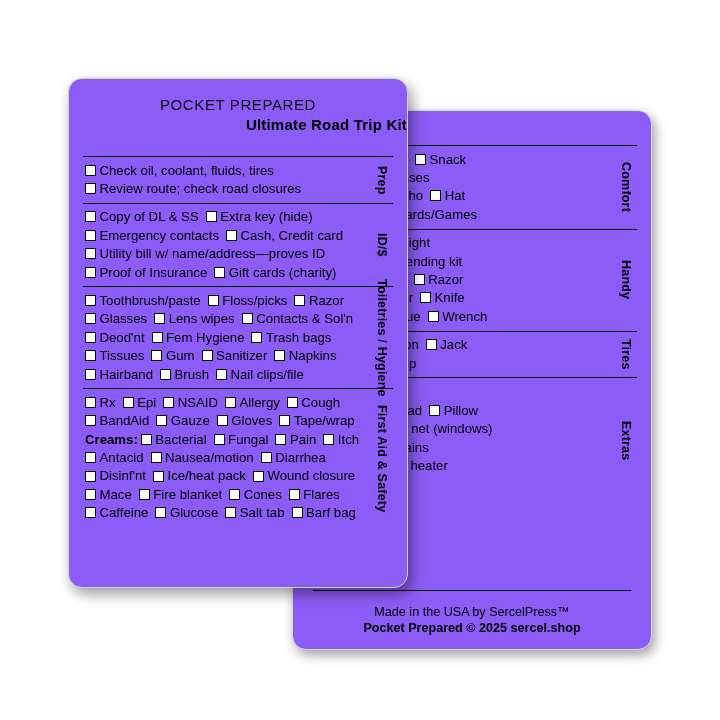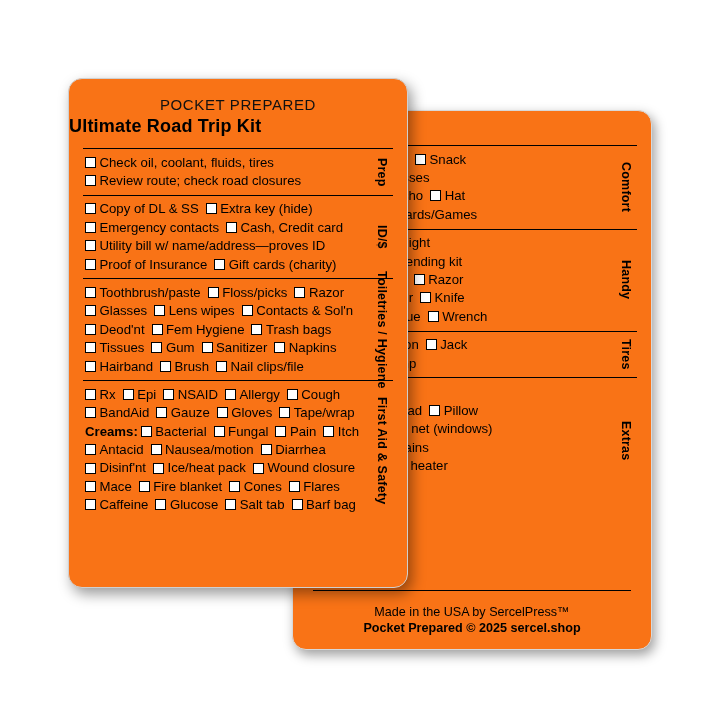--- a/index.html
+++ b/index.html
@@ -13,21 +13,21 @@
   }
   #stage {
     position: relative;
     width: 720px;
     height: 720px;
   }
 
   
   .card {
     position: absolute;
-    background: #f97316;
+    background: #8b5cf6;
     border-radius: 14px;
     box-sizing: border-box;
   }
   #back-card {
     left: 292px;
     top: 110px;
     width: 360px;
     height: 540px;
     box-shadow: 3px 5px 12px rgba(0,0,0,0.38);
     border: 1px solid #d8d8d8;
@@ -45,22 +45,22 @@
 
   
   .brand {
     text-align: center;
     font-size: 15px;
     letter-spacing: 0.6px;
     color: #111;
     margin-top: 17px;
   }
   .title {
-    text-align: left;
-    font-size: 18px;
+    text-align: right;
+    font-size: 15px;
     font-weight: bold;
     color: #000;
     margin-top: 3px;
     letter-spacing: 0.2px;
   }
 
   
   .section {
     position: relative;
     padding: 0 0 0 0;
@@ -355,21 +355,21 @@
     <div class="footer">
       <div class="l1">Made in the USA by SercelPress™</div>
       <div class="l2">Pocket Prepared © 2025 sercel.shop</div>
     </div>
   </div>
 
   <div class="card" id="front-card">
     <div class="brand">POCKET PREPARED</div>
     <div class="title">Ultimate Road Trip Kit</div>
 
-    <div class="section first" style="margin-top:11px">
+    <div class="section first" style="margin-top:23px">
       <div class="section-body">
         <div class="line">
           <span class="item">
               <span class="box"></span>
               <span class="txt">Check oil, coolant, fluids, tires</span>
             </span>
         </div>
         <div class="line">
           <span class="item">
               <span class="box"></span>

